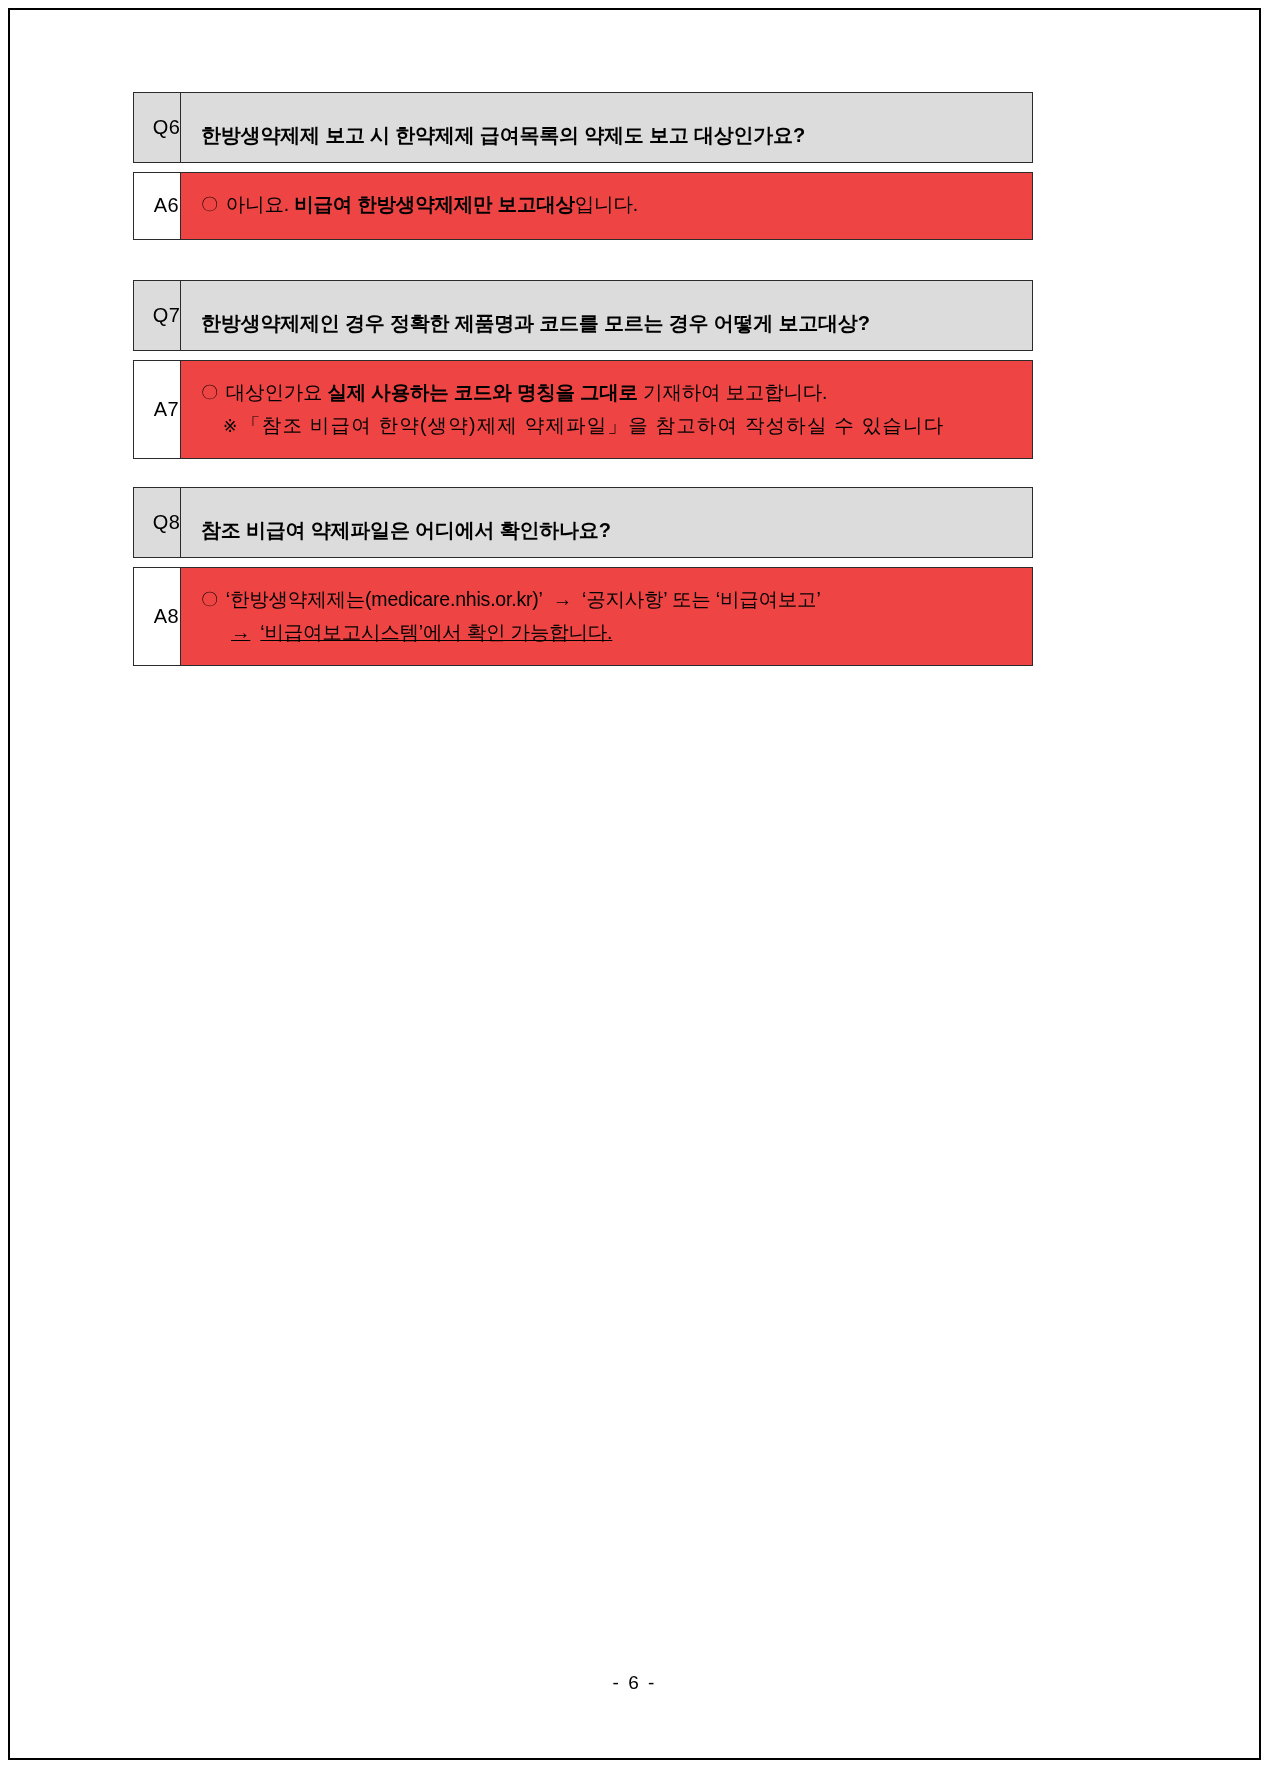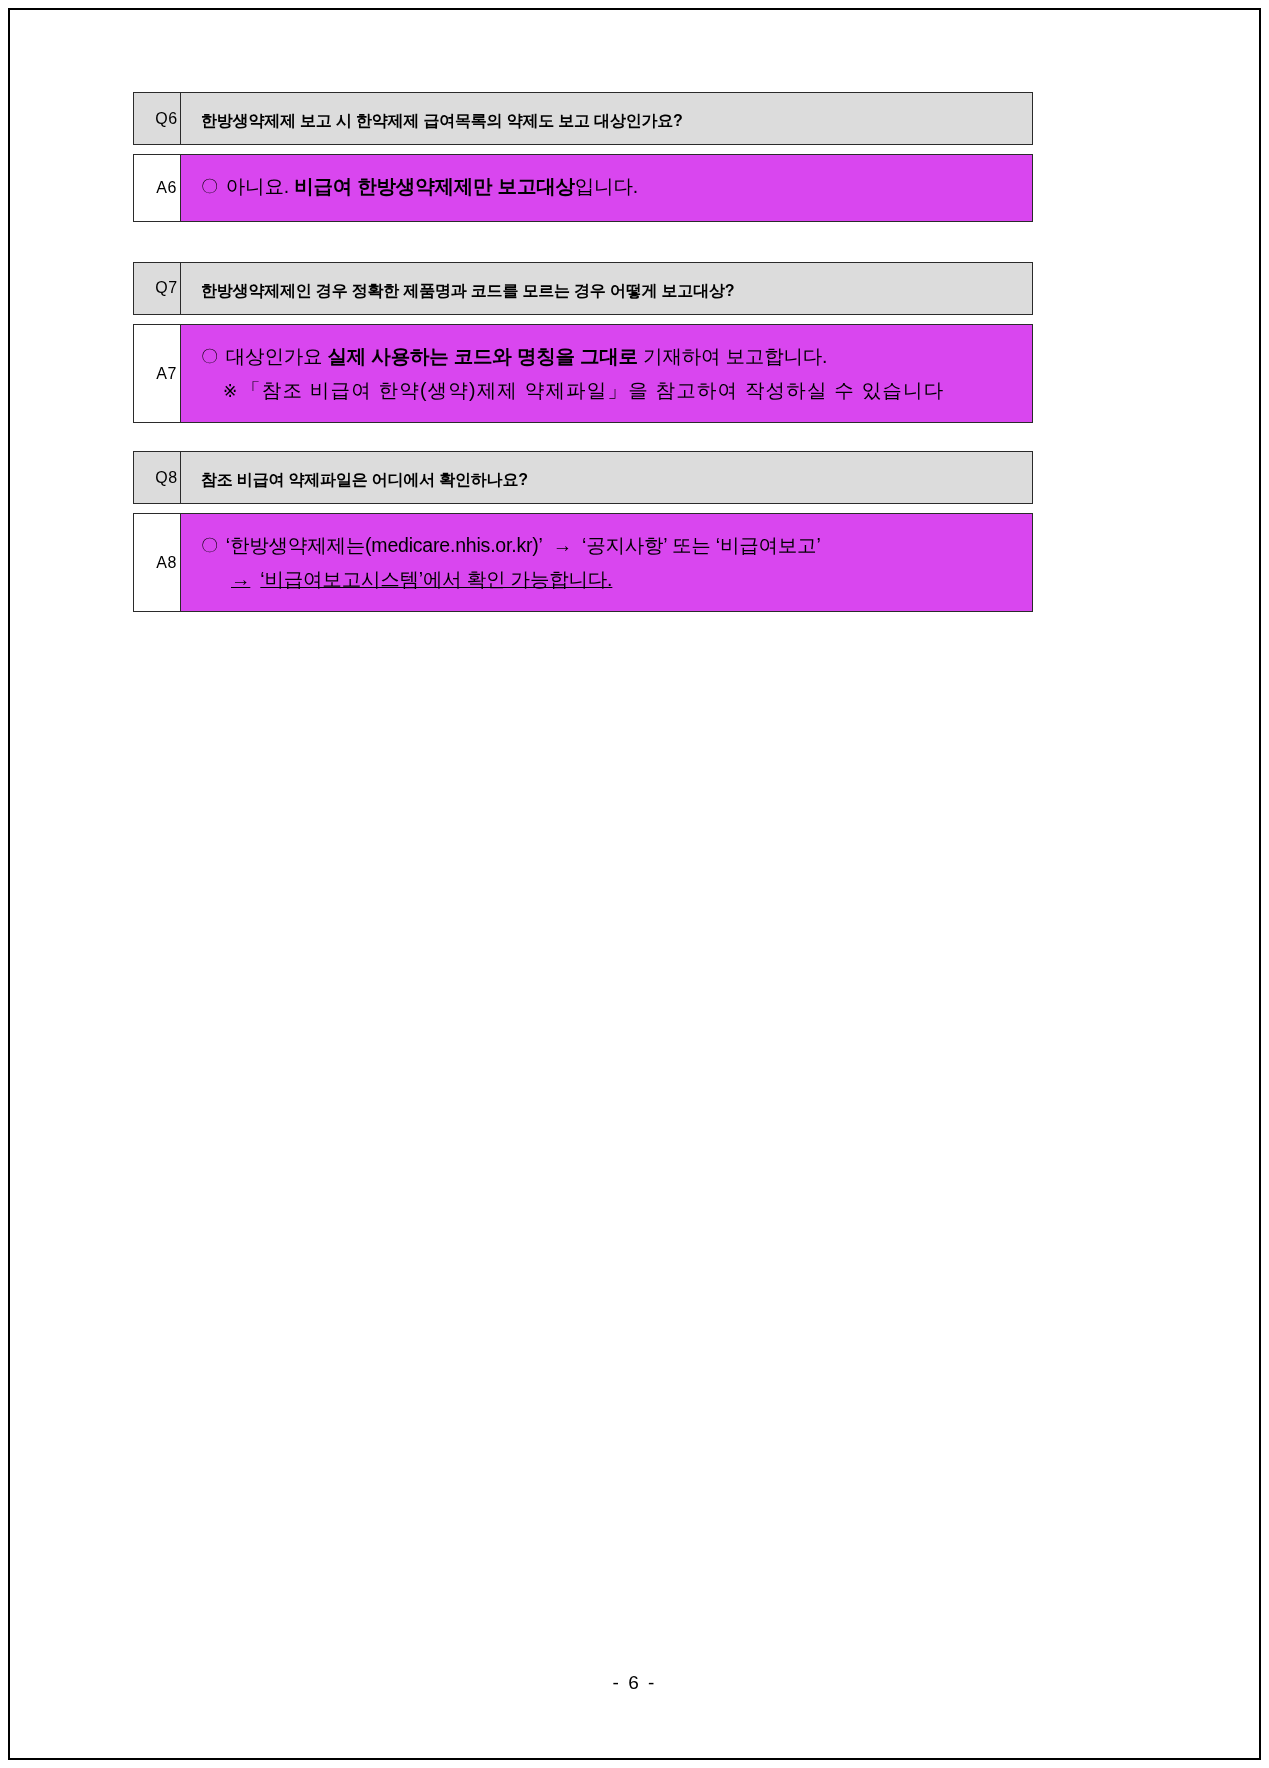--- a/index.html
+++ b/index.html
@@ -48,48 +48,48 @@
     margin-bottom: 0;
   }
   .tag-cell {
     width: 48px;
     min-width: 48px;
     border: 1px solid #2b2b2b;
     background: #ffffff;
     display: flex;
     align-items: center;
     justify-content: center;
-    font-size: 16px;
+    font-size: 20px;
     letter-spacing: 0.5px;
     box-sizing: border-box;
     padding-left: 19px;
   }
   .q-row .tag-cell {
     background: #dcdcdc;
   }
   .q-text-cell {
     flex: 1;
     border: 1px solid #2b2b2b;
     border-left: none;
     background: #dcdcdc;
     box-sizing: border-box;
-    padding: 16px 16px 12px 20px;
-    font-size: 16px;
+    padding: 28px 16px 12px 20px;
+    font-size: 20px;
     font-weight: bold;
     line-height: 1.45;
     letter-spacing: -0.2px;
   }
   .a-row {
     margin-top: 9px;
   }
   .a-text-cell {
     flex: 1;
     border: 1px solid #2b2b2b;
     border-left: none;
-    background: #d946ef;
+    background: #ef4444;
     box-sizing: border-box;
     padding: 16px 14px 16px 20px;
     font-size: 19.5px;
     line-height: 1.62;
     letter-spacing: -0.2px;
   }
   .a-line {
     display: block;
     white-space: nowrap;
   }

